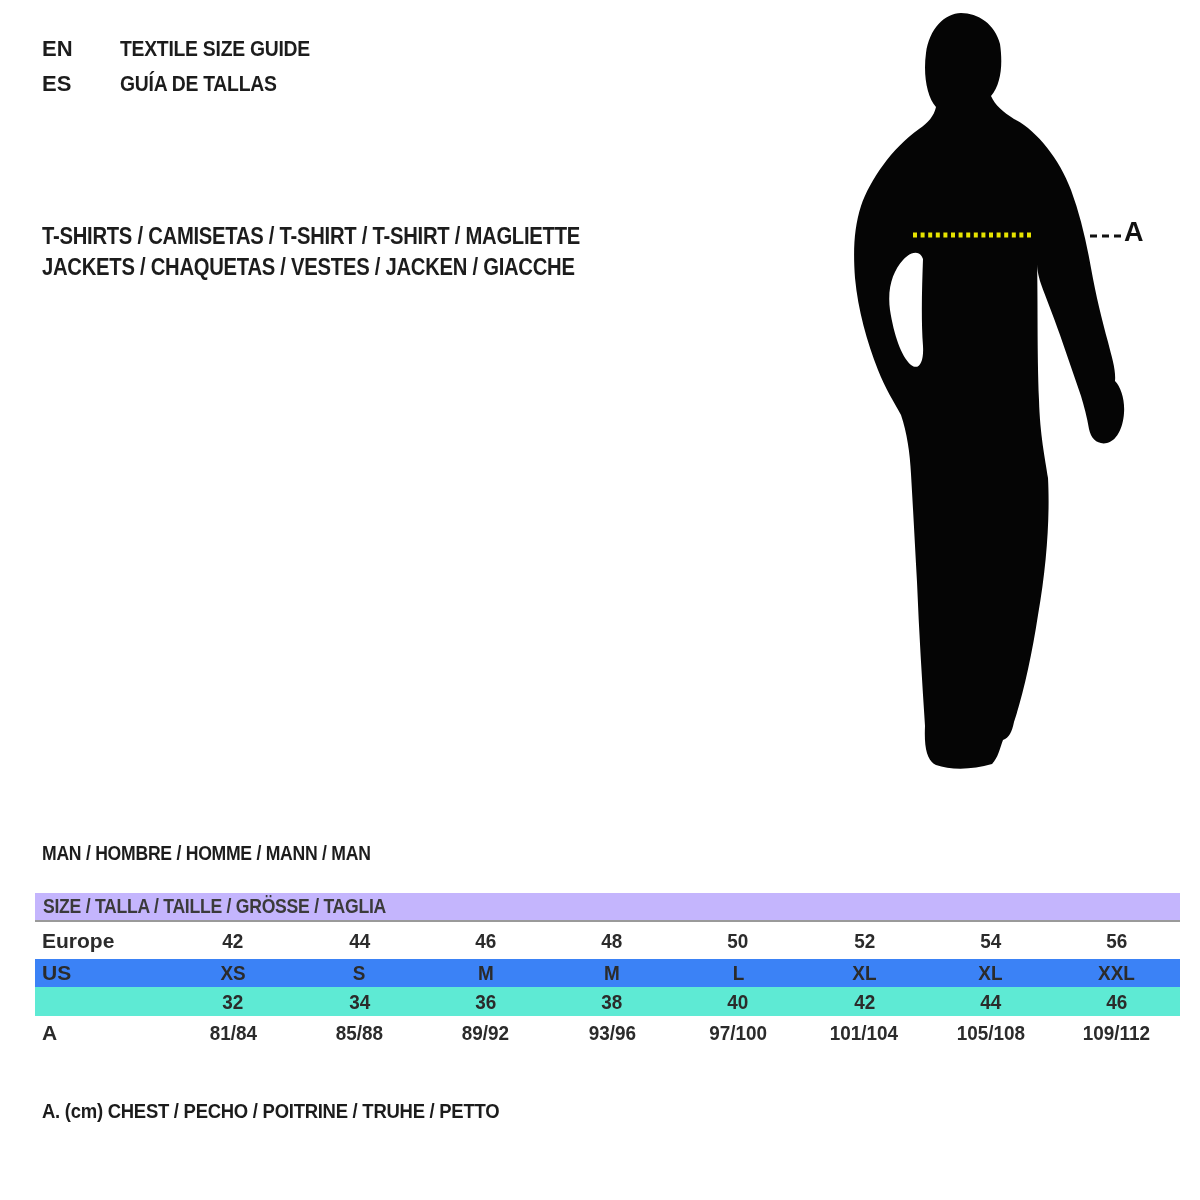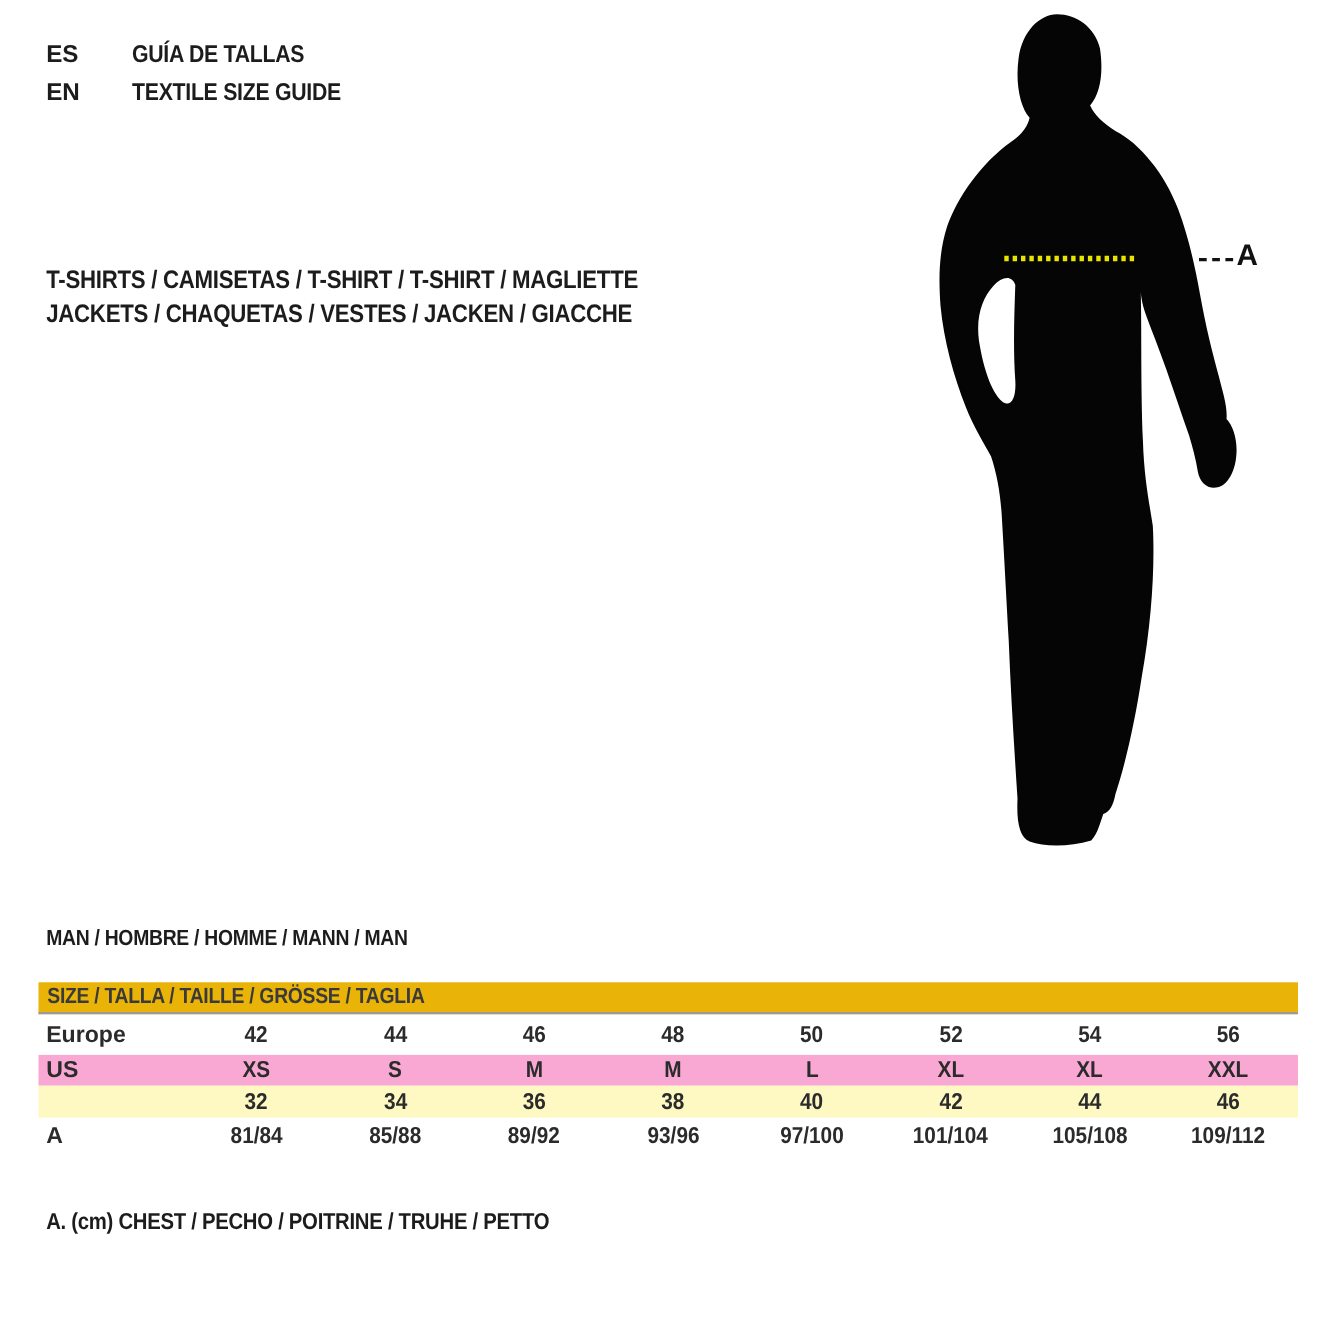--- a/index.html
+++ b/index.html
@@ -20,21 +20,21 @@
     white-space:nowrap;
     letter-spacing:-0.3px;
   }
 
   
   .lang-block { left:42px; top:31px; }
   .lang-row { display:flex; height:35px; align-items:center; font-size:22px; font-weight:bold; }
   .lang-code { width:78px; flex:0 0 78px; }
 
   
-  .categories { left:42px; top:221px; font-size:23px; font-weight:bold; line-height:31px;margin-top:18px; }
+  .categories { left:42px; top:221px; font-size:23px; font-weight:bold; line-height:31px; }
 
   
   .figure-svg { left:840px; top:10px; }
   .figure-label { left:1124px; top:217px; font-size:27px; font-weight:bold; color:#111; }
 
   
   .section-title { left:42px; top:842px; font-size:20px; font-weight:bold; }
 
   
   .size-table { left:35px; top:893px; width:1145px; font-weight:bold; }
@@ -54,26 +54,26 @@
   .cellc { display:inline-block; transform:scaleX(0.9); white-space:nowrap; }
 
   
   .footnote { left:42px; top:1099px; font-size:21px; font-weight:bold; }
 </style>
 </head>
 <body>
 
 <div class="abs lang-block">
   <div class="lang-row">
+    <span class="lang-code">EN</span>
+    <span class="cond">TEXTILE SIZE GUIDE</span>
+  </div>
+  <div class="lang-row">
     <span class="lang-code">ES</span>
     <span class="cond">GUÍA DE TALLAS</span>
-  </div>
-  <div class="lang-row">
-    <span class="lang-code">EN</span>
-    <span class="cond">TEXTILE SIZE GUIDE</span>
   </div>
 </div>
 
 <div class="abs categories">
   <div><span class="cond">T-SHIRTS / CAMISETAS / T-SHIRT / T-SHIRT / MAGLIETTE</span></div>
   <div><span class="cond">JACKETS / CHAQUETAS / VESTES / JACKEN / GIACCHE</span></div>
 </div>
 
 <svg class="abs figure-svg" width="310" height="766" viewBox="0 0 310 766" xmlns="http://www.w3.org/2000/svg">
   <path fill-rule="evenodd" d="M121,3
@@ -120,47 +120,47 @@
   <line x1="73" y1="225" x2="192" y2="225" stroke-width="5" stroke-dasharray="4 3.6" stroke="#e7e400"></line>
   <line x1="250" y1="226" x2="281" y2="226" stroke-width="3" stroke-dasharray="7 5" stroke="#111111"></line>
 </svg>
 <div class="abs figure-label">A</div>
 
 <div class="abs section-title">
   <span class="cond">MAN / HOMBRE / HOMME / MANN / MAN</span>
 </div>
 
 <div class="abs size-table">
-  <div class="thead" style="background: #eab308;">
+  <div class="thead" style="background: #c4b5fd;">
     <span class="cond">SIZE / TALLA / TAILLE / GRÖSSE / TAGLIA</span>
   </div>
   <div id="table-rows">
       <div class="trow">
         <div class="tlabel">Europe</div>
         <div class="tcell"><span class="cellc">42</span></div>
         <div class="tcell"><span class="cellc">44</span></div>
         <div class="tcell"><span class="cellc">46</span></div>
         <div class="tcell"><span class="cellc">48</span></div>
         <div class="tcell"><span class="cellc">50</span></div>
         <div class="tcell"><span class="cellc">52</span></div>
         <div class="tcell"><span class="cellc">54</span></div>
         <div class="tcell"><span class="cellc">56</span></div>
       </div>
-      <div class="trow shaded" style="background: #f9a8d4;">
+      <div class="trow shaded" style="background: #3b82f6;">
         <div class="tlabel">US</div>
         <div class="tcell"><span class="cellc">XS</span></div>
         <div class="tcell"><span class="cellc">S</span></div>
         <div class="tcell"><span class="cellc">M</span></div>
         <div class="tcell"><span class="cellc">M</span></div>
         <div class="tcell"><span class="cellc">L</span></div>
         <div class="tcell"><span class="cellc">XL</span></div>
         <div class="tcell"><span class="cellc">XL</span></div>
         <div class="tcell"><span class="cellc">XXL</span></div>
       </div>
-      <div class="trow shaded" style="background: #fef9c3; text-decoration: underline;">
+      <div class="trow shaded" style="background: #5eead4; text-decoration: underline;">
         <div class="tlabel"></div>
         <div class="tcell"><span class="cellc">32</span></div>
         <div class="tcell"><span class="cellc">34</span></div>
         <div class="tcell"><span class="cellc">36</span></div>
         <div class="tcell"><span class="cellc">38</span></div>
         <div class="tcell"><span class="cellc">40</span></div>
         <div class="tcell"><span class="cellc">42</span></div>
         <div class="tcell"><span class="cellc">44</span></div>
         <div class="tcell"><span class="cellc">46</span></div>
       </div>

